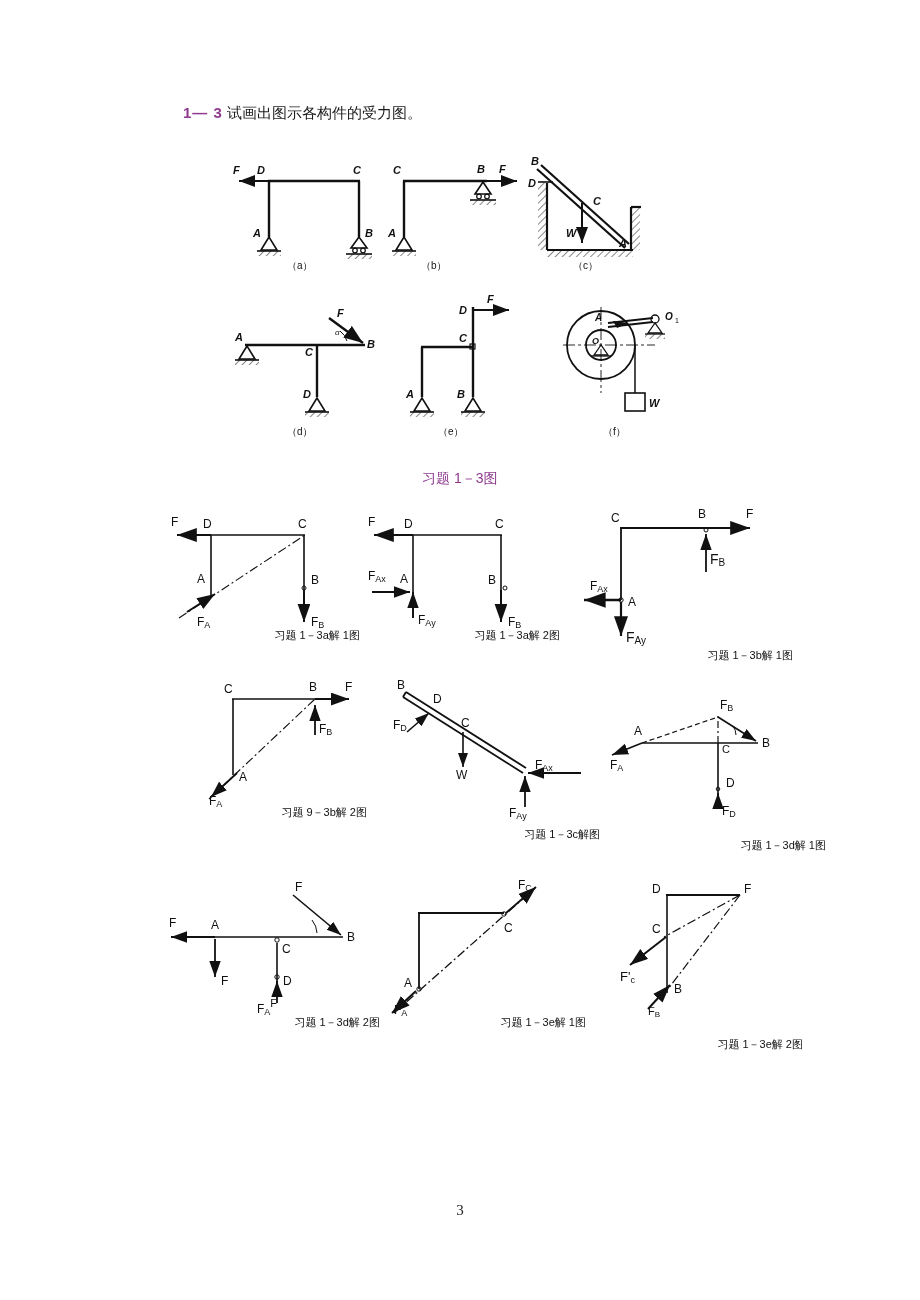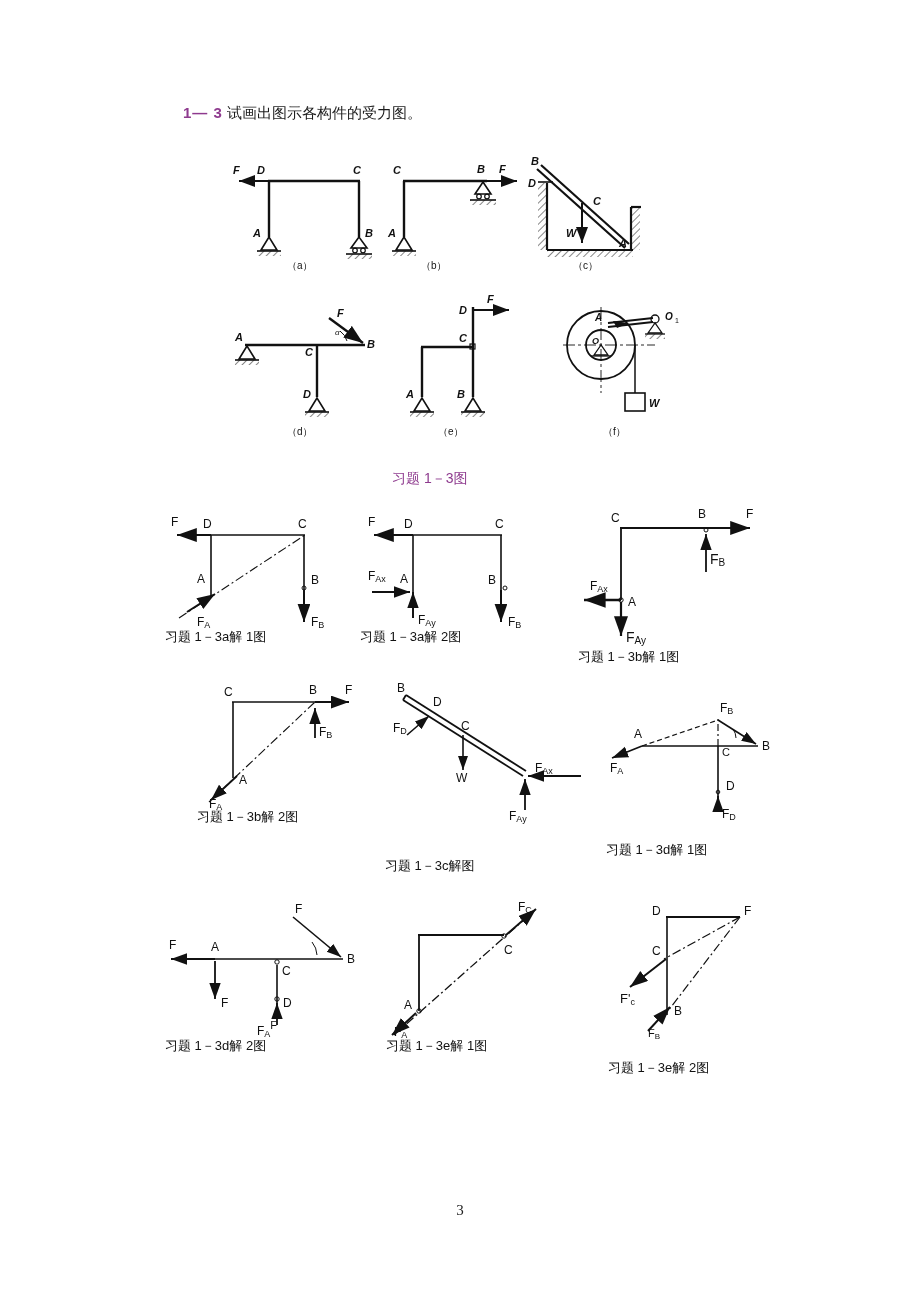--- a/index.html
+++ b/index.html
@@ -14,37 +14,37 @@
   .heading{
     position:absolute;left:183px;top:104px;
     font-family:"Liberation Sans","DejaVu Sans",sans-serif;
     font-size:15px;white-space:nowrap;
   }
   .heading .num{color:#8e3a8e;font-weight:bold;letter-spacing:1px;}
   .heading .body{color:#1a1a1a;}
 
   
   .fig-caption{
-    position:absolute;left:392px;top:470px;
+    position:absolute;left:422px;top:470px;
     color:#8e3a8e;font-size:14px;
     font-family:"Liberation Sans","DejaVu Sans",sans-serif;
     white-space:nowrap;
   }
 
   
   .problem-figs{position:absolute;left:225px;top:155px;width:470px;height:295px;}
   .problem-figs svg{display:block;}
 
   
   .sol-grid{position:absolute;left:165px;top:500px;width:640px;}
   .sol-row{display:flex;}
   .sol-cell{position:relative;}
   .sol-cell svg{display:block;}
   .sol-label{
-    text-align:left;font-size:13px;color:#111;
+    text-align:right;font-size:11px;color:#111;
     font-family:"Liberation Sans","DejaVu Sans",sans-serif;
     white-space:nowrap;margin-top:-2px;
   }
 
   
   .watermark{
     position:absolute;left:196px;top:598px;
     font-family:"Liberation Sans","DejaVu Sans",sans-serif;
     font-size:58px;font-weight:bold;letter-spacing:1px;
     color:#e2e2e6;white-space:nowrap;pointer-events:none;
@@ -349,21 +349,21 @@
           <text x="42" y="104" font-size="12">A</text>
 
           <line x1="118" y1="58" x2="118" y2="28" stroke="#111" stroke-width="1.8" marker-end="url(#s1)"></line>
           <text x="122" y="56" font-size="12">F<tspan font-size="9" dy="2">B</tspan></text>
 
           <line x1="12" y1="122" x2="118" y2="22" stroke="#111" stroke-width="1.1" stroke-dasharray="9,3,2,3"></line>
 
           <line x1="40" y1="96" x2="14" y2="120" stroke="#111" stroke-width="1.8" marker-end="url(#s1)"></line>
           <text x="12" y="128" font-size="12">F<tspan font-size="9" dy="2">A</tspan></text>
         </svg>
-        <div class="sol-label">习题 1－3b解  2图</div>
+        <div class="sol-label">习题 9－3b解  2图</div>
       </div>
 
       <div class="sol-cell" style="padding-left:18px;">
         <svg width="215" height="145" viewBox="0 0 215 145">
 
           <line x1="18" y1="20" x2="138" y2="96" stroke="#111" stroke-width="1.8"></line>
           <line x1="21" y1="15" x2="141" y2="91" stroke="#111" stroke-width="1.8"></line>
           <line x1="18" y1="20" x2="21" y2="15" stroke="#111" stroke-width="1.8"></line>
           <text x="12" y="12" font-size="12">B</text>
           <text x="48" y="26" font-size="12">D</text>
@@ -374,21 +374,21 @@
 
           <line x1="78" y1="55" x2="78" y2="90" stroke="#111" stroke-width="1.6" marker-end="url(#s1)"></line>
           <text x="71" y="102" font-size="12">W</text>
 
           <line x1="196" y1="96" x2="143" y2="96" stroke="#111" stroke-width="1.8" marker-end="url(#s1)"></line>
           <text x="150" y="92" font-size="12">F<tspan font-size="9" dy="2">Ax</tspan></text>
 
           <line x1="140" y1="130" x2="140" y2="99" stroke="#111" stroke-width="1.8" marker-end="url(#s1)"></line>
           <text x="124" y="140" font-size="12">F<tspan font-size="9" dy="2">Ay</tspan></text>
         </svg>
-        <div class="sol-label" style="margin-top:32px;">习题 1－3c解图</div>
+        <div class="sol-label" style="margin-top:5px;">习题 1－3c解图</div>
       </div>
 
       <div class="sol-cell" style="padding-left:6px;">
         <svg width="220" height="145" viewBox="0 0 220 145">
 
           <line x1="36" y1="66" x2="152" y2="66" stroke="#111" stroke-width="1.6"></line>
 
           <line x1="112" y1="66" x2="112" y2="128" stroke="#111" stroke-width="1.6"></line>
           <text x="28" y="58" font-size="12">A</text>
           <text x="116" y="76" font-size="11">C</text>

